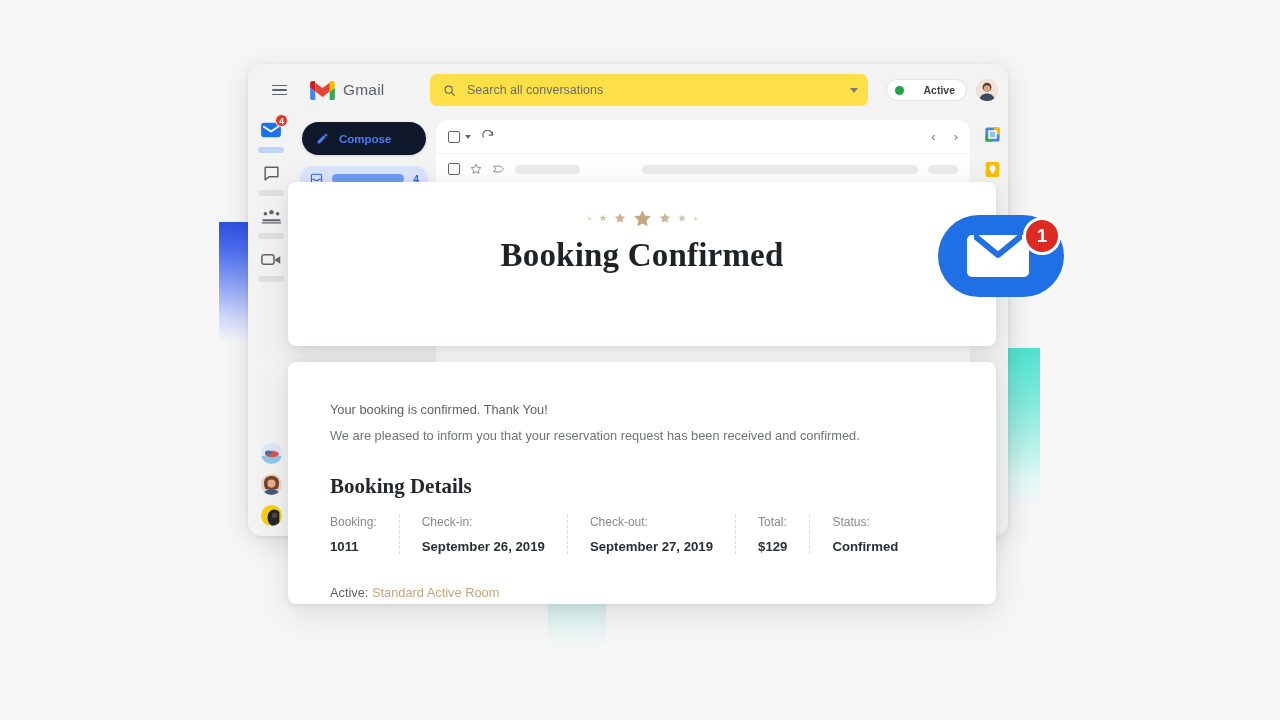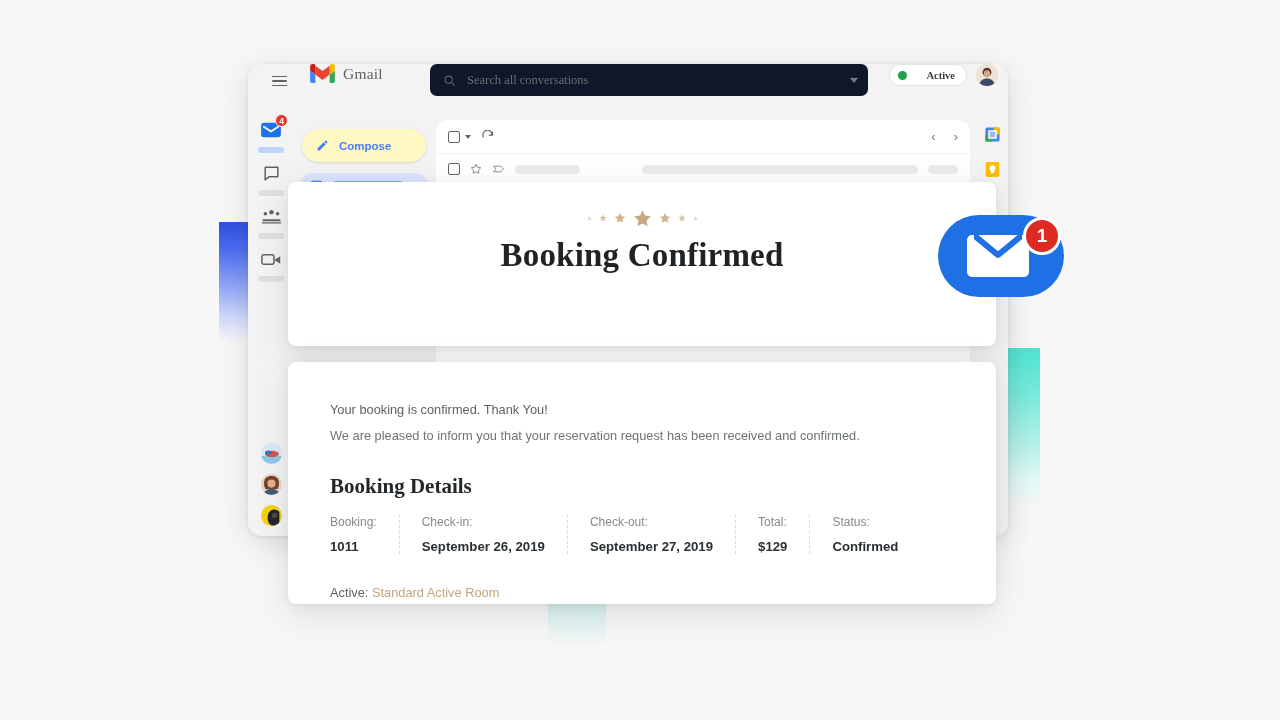--- a/index.html
+++ b/index.html
@@ -44,24 +44,23 @@
     background: #f3f3f3;
     border-radius: 14px;
     box-shadow: 0 6px 28px rgba(60,64,67,.16), 0 1px 4px rgba(60,64,67,.10);
     overflow: hidden;
   }
 
   
   #gmail-topbar {
     height: 52px;
     display: flex;
-    align-items: flex-start;
+    align-items: center;
     padding: 0 10px 0 14px;
     gap: 0;
-    font-family: Liberation Serif, serif;
   }
   #hamburger-button {
     width: 34px; height: 34px;
     display: flex; flex-direction: column;
     justify-content: center; align-items: center; gap: 3px;
     border-radius: 50%;
     flex: 0 0 auto;
   }
   #hamburger-button span { display: block; width: 15px; height: 1.6px; background: #5f6368; border-radius: 1px; }
 
@@ -70,21 +69,21 @@
     margin-left: 14px; width: 112px; flex: 0 0 auto;
   }
   #gmail-logo { width: 25px; height: 19px; flex: 0 0 auto; }
   #gmail-wordmark {
     font-size: 15.5px; color: #5f6368; letter-spacing: .2px;
   }
 
   #search-bar {
     flex: 1 1 auto;
     height: 32px;
-    background: #0f172a;
+    background: #fde047;
     border-radius: 7px;
     display: flex; align-items: center;
     padding: 0 10px 0 13px;
     margin-left: 8px;
     max-width: 438px;
   }
   #search-icon { flex: 0 0 auto; margin-right: 11px; }
   #search-placeholder { font-size: 12.5px; color: #6a6d70; flex: 1 1 auto; }
   #search-options-caret {
     width: 0; height: 0;
@@ -146,23 +145,23 @@
   #rail-avatars { margin-top: auto; padding-bottom: 10px; display: flex; flex-direction: column; gap: 10px; }
   .rail-avatar { width: 21px; height: 21px; border-radius: 50%; overflow: hidden; }
 
   #nav-column {
     width: 140px;
     background: #f3f3f3;
     padding-top: 6px;
     flex: 0 0 auto;
   }
   #compose-button {
-    margin: 7px 8px;
+    margin: 0 8px;
     height: 33px;
-    background: #fef9c3;
+    background: #0f172a;
     border-radius: 17px;
     display: flex; align-items: center;
     padding-left: 14px;
     gap: 10px;
     box-shadow: 0 1px 3px rgba(60,64,67,.16);
   }
   #compose-label { font-size: 11.5px; color: #4a7ef0; font-weight: bold; }
 
   #nav-inbox-row {
     margin: 11px 6px 0 6px;

